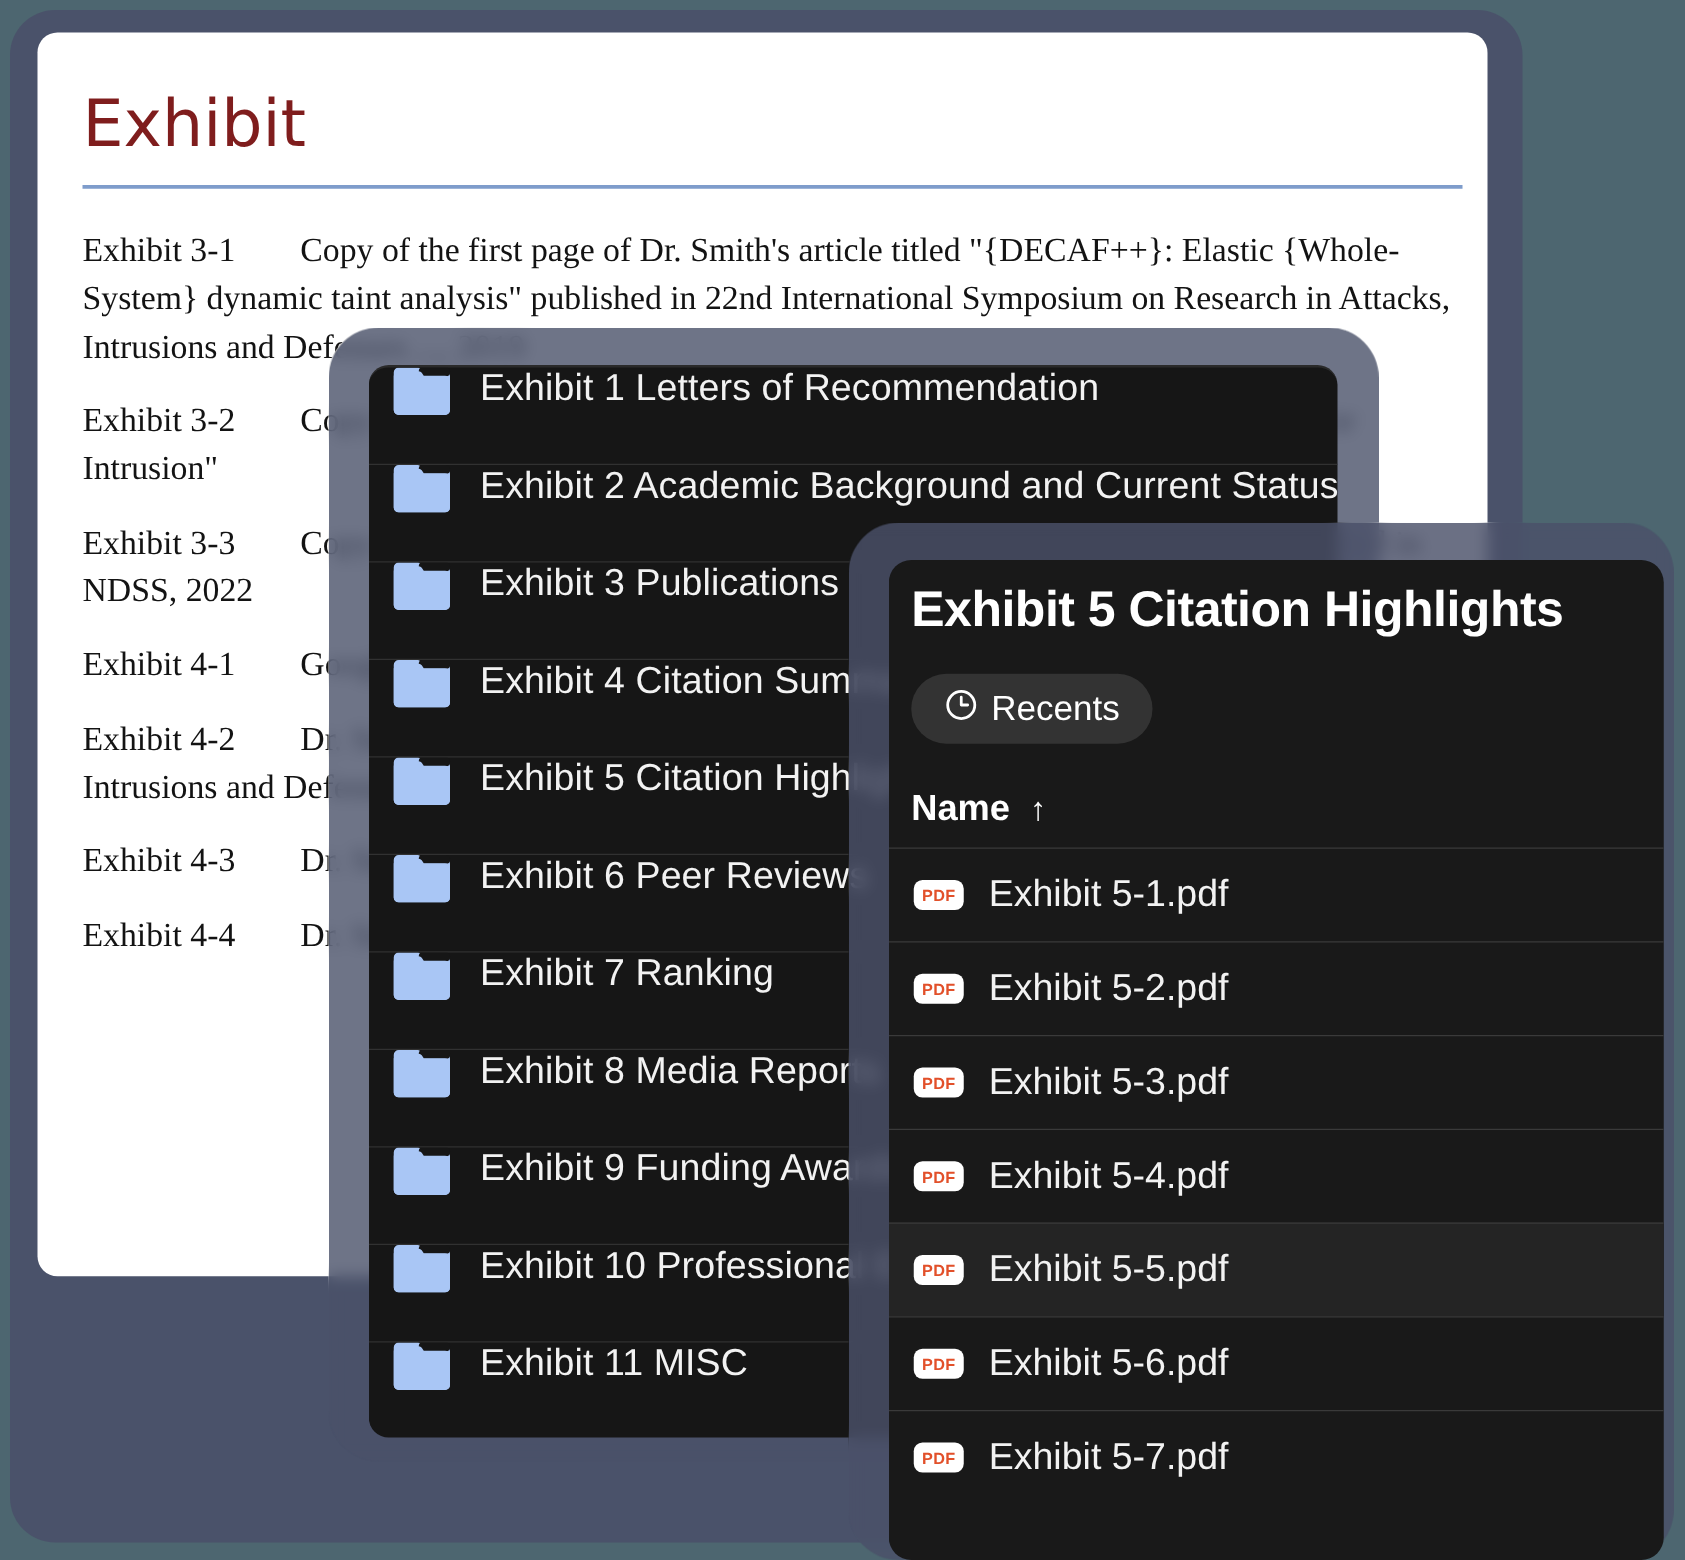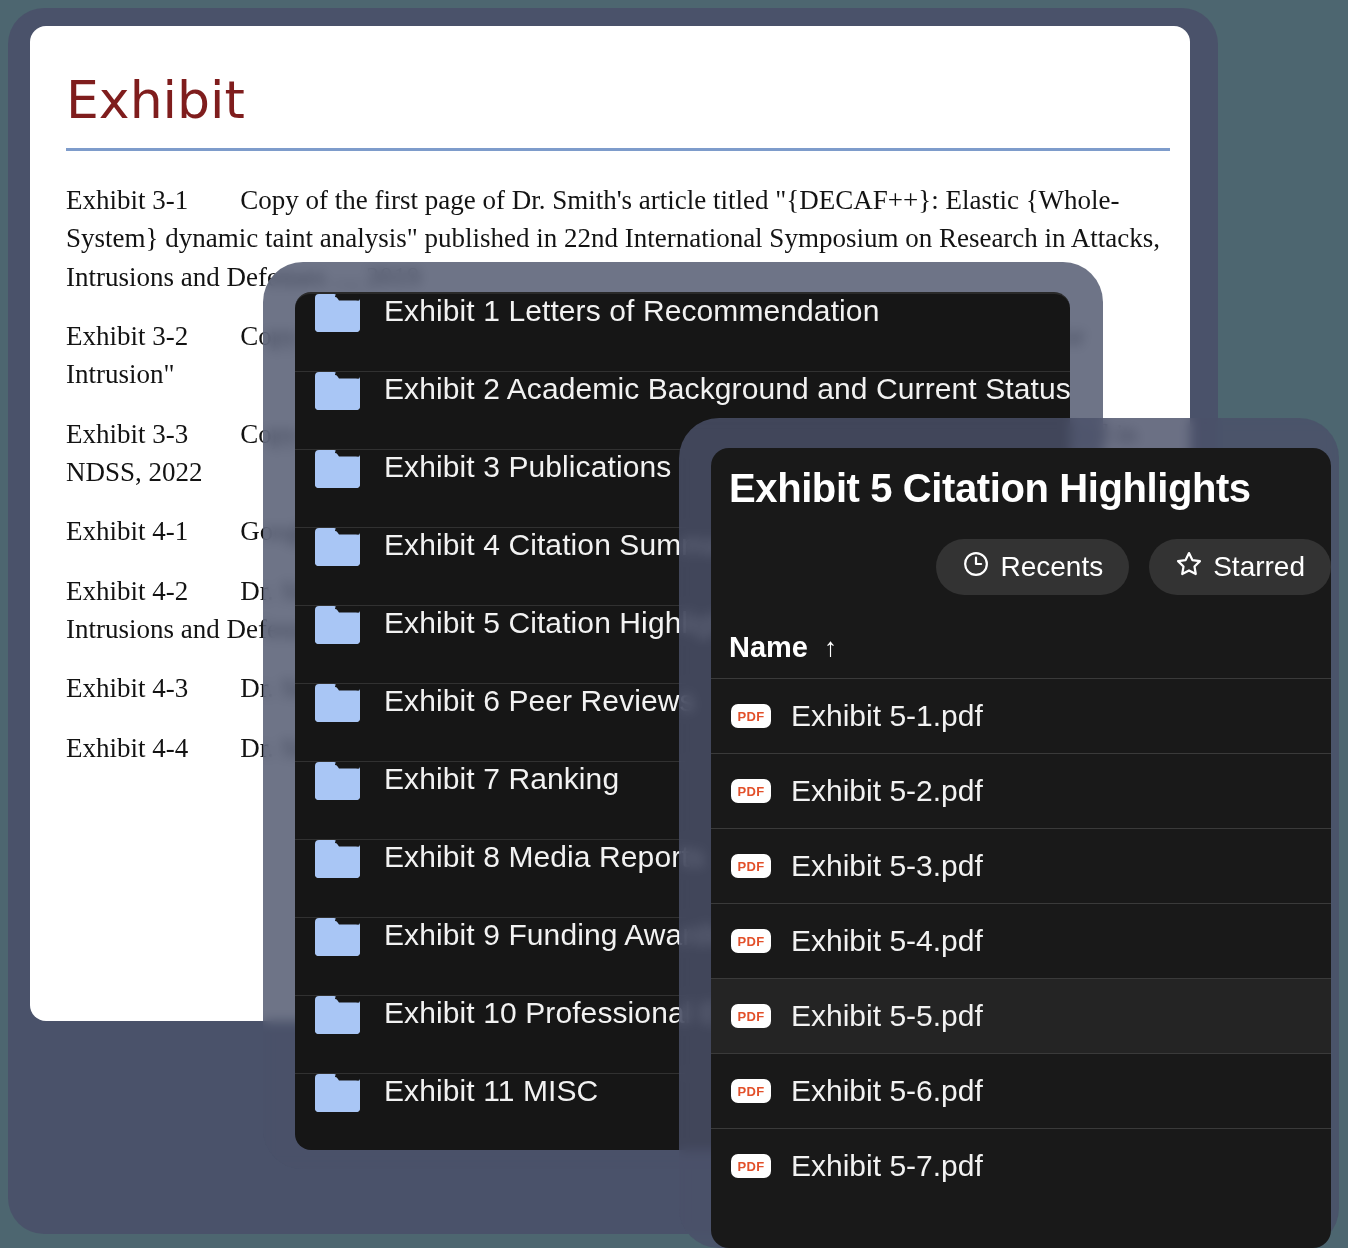--- a/index.html
+++ b/index.html
@@ -134,21 +134,20 @@
     font-weight: bold;
     color: #ffffff;
     letter-spacing: -0.4px;
     white-space: nowrap;
   }
 
   #files-pills {
     display: flex;
     gap: 20px;
     margin: 28px 0 0 18px;
-    justify-content: flex-end;
   }
 
   .pill {
     display: flex;
     align-items: center;
     gap: 10px;
     height: 56px;
     padding: 0 26px;
     border-radius: 28px;
     background: #333333;
@@ -317,26 +316,20 @@
   <div id="files-panel">
     <div id="files-title">Exhibit 5 Citation Highlights</div>
     <div id="files-pills">
         <div class="pill">
           <span><svg viewBox="0 0 24 24" width="28" height="28" fill="none" stroke="#ffffff" stroke-width="1.9">
               <circle cx="12" cy="12" r="9.3"></circle>
               <path d="M12 6.6 V12 H16.4" stroke-linecap="round" stroke-linejoin="round"></path>
             </svg></span>
           <span>Recents</span>
         </div>
-        <div class="pill">
-          <span><svg viewBox="0 0 24 24" width="28" height="28" fill="none" stroke="#ffffff" stroke-width="1.9" stroke-linejoin="round">
-              <path d="M12 2.6 l2.9 6.0 6.5 .9 -4.7 4.6 1.1 6.5 -5.8 -3.1 -5.8 3.1 1.1 -6.5 -4.7 -4.6 6.5 -.9 Z"></path>
-            </svg></span>
-          <span>Starred</span>
-        </div>
       </div>
     <div id="files-colhead">
       <span>Name</span>
       <span id="sort-arrow">↑</span>
     </div>
     <div id="files-rows">
         <div class="file-row">
           <span class="pdf-icon">PDF</span>
           <span class="file-label">Exhibit 5-1.pdf</span>
         </div>

